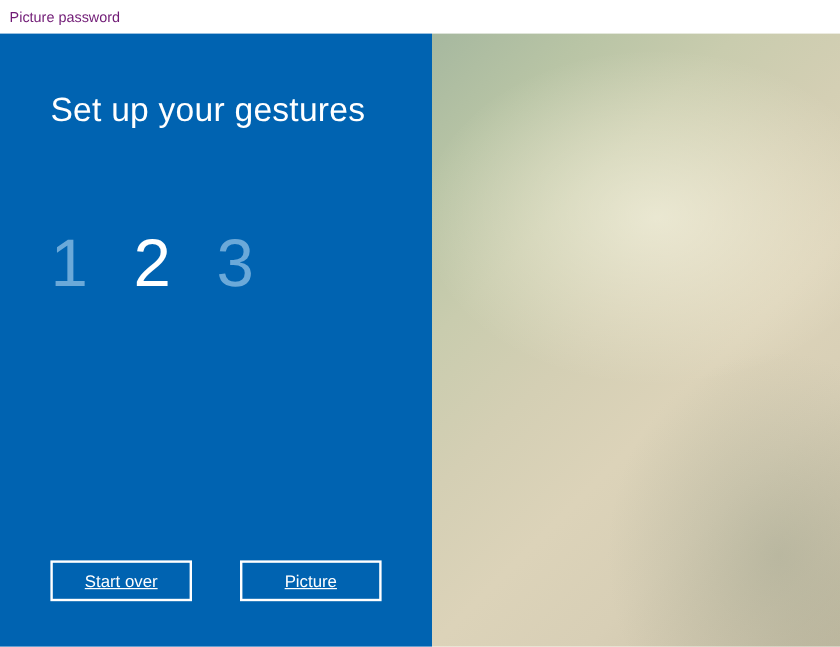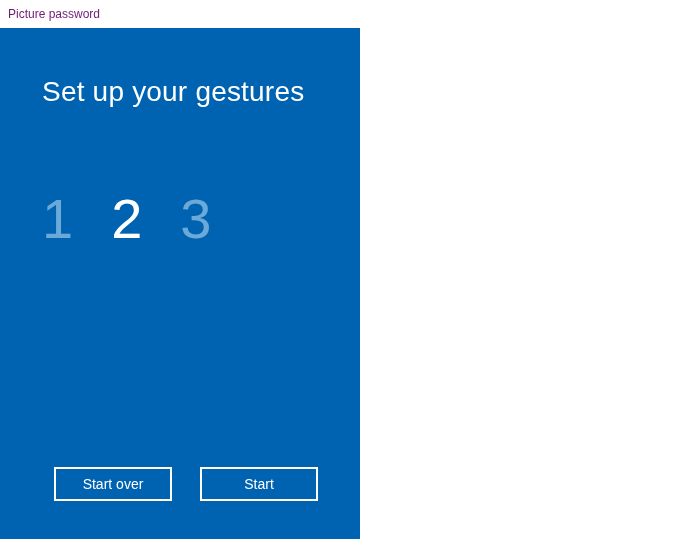--- a/index.html
+++ b/index.html
@@ -19,21 +19,20 @@
       padding: 4px 8px;
       font-size: 12px;
       color: #701a75;
       background: #ffffff;
       display: flex;
       align-items: center;
     }
     .main-container {
       display: flex;
       height: 511px;
-      flex-direction: column;
     }
     .left-panel {
       width: 360px;
       height: 100%;
       background: #0063b1;
       color: #ffffff;
       padding: 48px 42px 30px 42px;
       display: flex;
       flex-direction: column;
       font-weight: 300;
@@ -62,22 +61,23 @@
       font-weight: 300;
       color: #6ba9d9;
     }
     .step.active {
       color: #ffffff;
     }
     .button-row {
       margin-top: auto;
       display: flex;
       gap: 28px;
-      justify-content: flex-end;
+      justify-content: space-between;
       padding-bottom: 8px;
+      text-decoration: underline;
     }
     .btn {
       border: 2px solid #ffffff;
       background: transparent;
       color: #ffffff;
       font-size: 14px;
       font-family: inherit;
       font-weight: 400;
       padding: 7px 0;
       width: 118px;
@@ -129,18 +129,18 @@
     <h1 class="heading">Set up your gestures</h1>
 
     <div class="steps">
       <span class="step">1</span>
       <span class="step active">2</span>
       <span class="step">3</span>
     </div>
 
     <div class="button-row">
       <button class="btn">Start over</button>
-      <button class="btn">Start</button>
+      <button class="btn">Picture</button>
     </div>
   </div>
 
   <div class="right-panel"></div>
 </div>
 
 </body></html>

